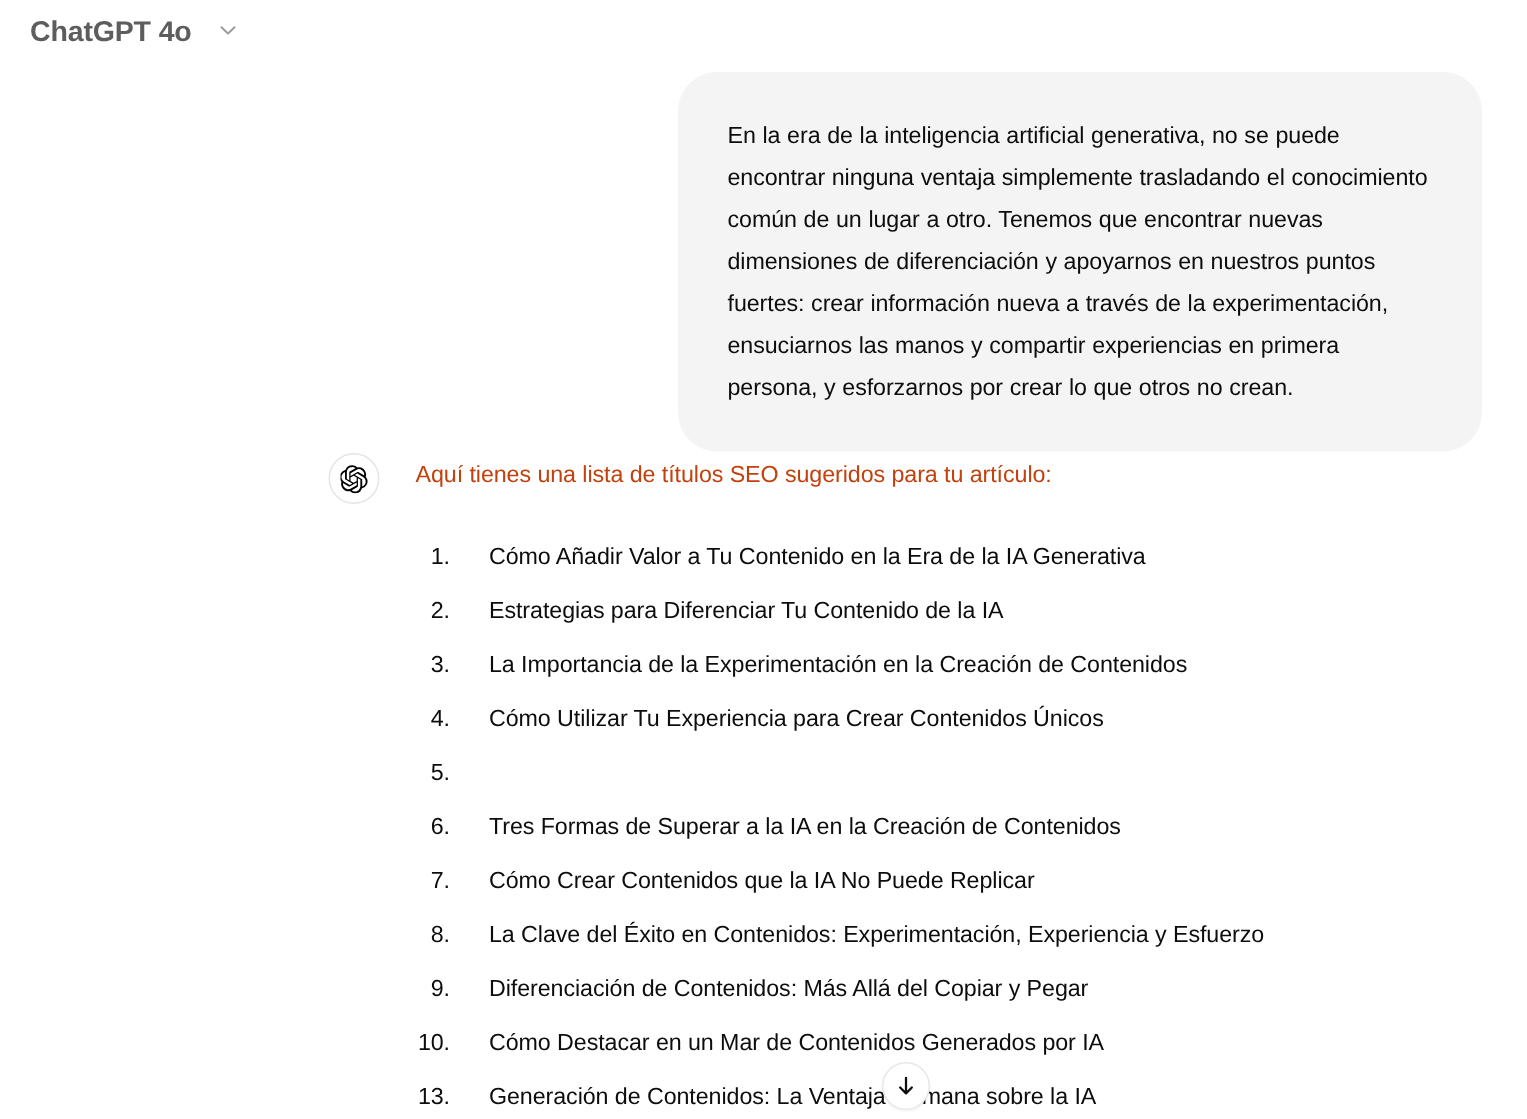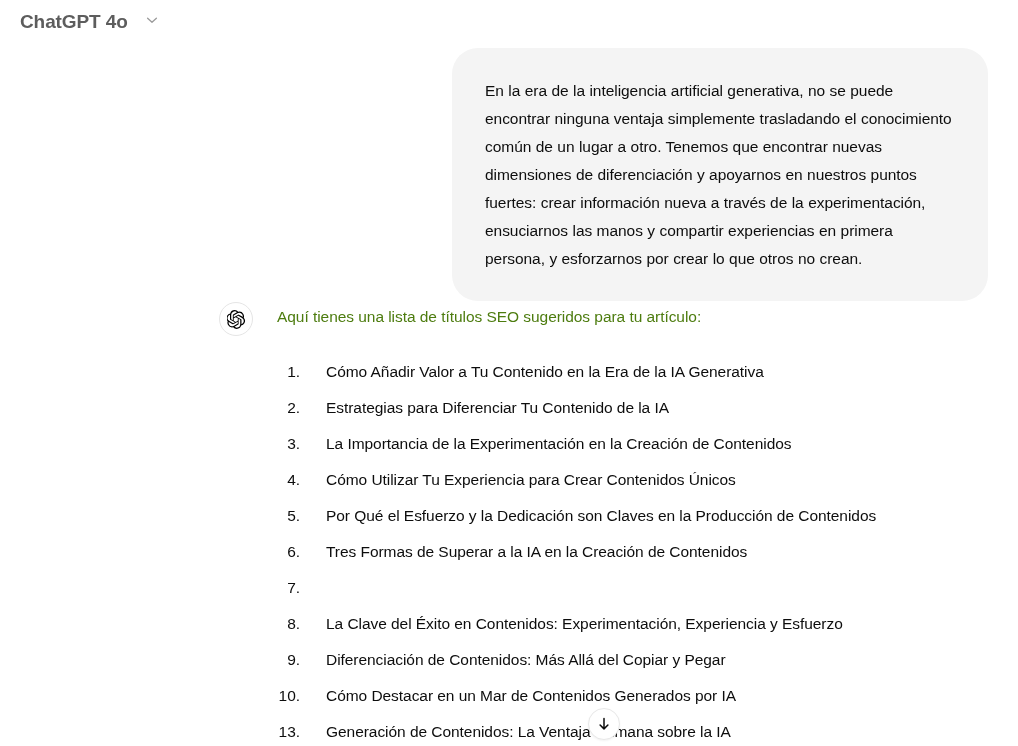--- a/index.html
+++ b/index.html
@@ -122,21 +122,21 @@
   .avatar svg { display: block; }
   .assistant-body {
     margin-left: 24px;
     padding-top: 5px;
     min-width: 0;
   }
   .assistant-intro {
     margin: 0;
     font-size: 15.5px;
     line-height: 24px;
-    color: #4d7c0f;
+    color: #c2410c;
     letter-spacing: -0.05px;
   }
 
   
   .seo-list {
     list-style: none;
     margin: 32px 0 0 0;
     padding: 0;
   }
   .seo-item {
@@ -225,28 +225,28 @@
             <li class="seo-item">
               <span class="seo-num">3.</span>
               <span class="seo-text">La Importancia de la Experimentación en la Creación de Contenidos</span>
             </li>
             <li class="seo-item">
               <span class="seo-num">4.</span>
               <span class="seo-text">Cómo Utilizar Tu Experiencia para Crear Contenidos Únicos</span>
             </li>
             <li class="seo-item">
               <span class="seo-num">5.</span>
-              <span class="seo-text">Por Qué el Esfuerzo y la Dedicación son Claves en la Producción de Contenidos</span>
             </li>
             <li class="seo-item">
               <span class="seo-num">6.</span>
               <span class="seo-text">Tres Formas de Superar a la IA en la Creación de Contenidos</span>
             </li>
             <li class="seo-item">
               <span class="seo-num">7.</span>
+              <span class="seo-text">Cómo Crear Contenidos que la IA No Puede Replicar</span>
             </li>
             <li class="seo-item">
               <span class="seo-num">8.</span>
               <span class="seo-text">La Clave del Éxito en Contenidos: Experimentación, Experiencia y Esfuerzo</span>
             </li>
             <li class="seo-item">
               <span class="seo-num">9.</span>
               <span class="seo-text">Diferenciación de Contenidos: Más Allá del Copiar y Pegar</span>
             </li>
             <li class="seo-item">

